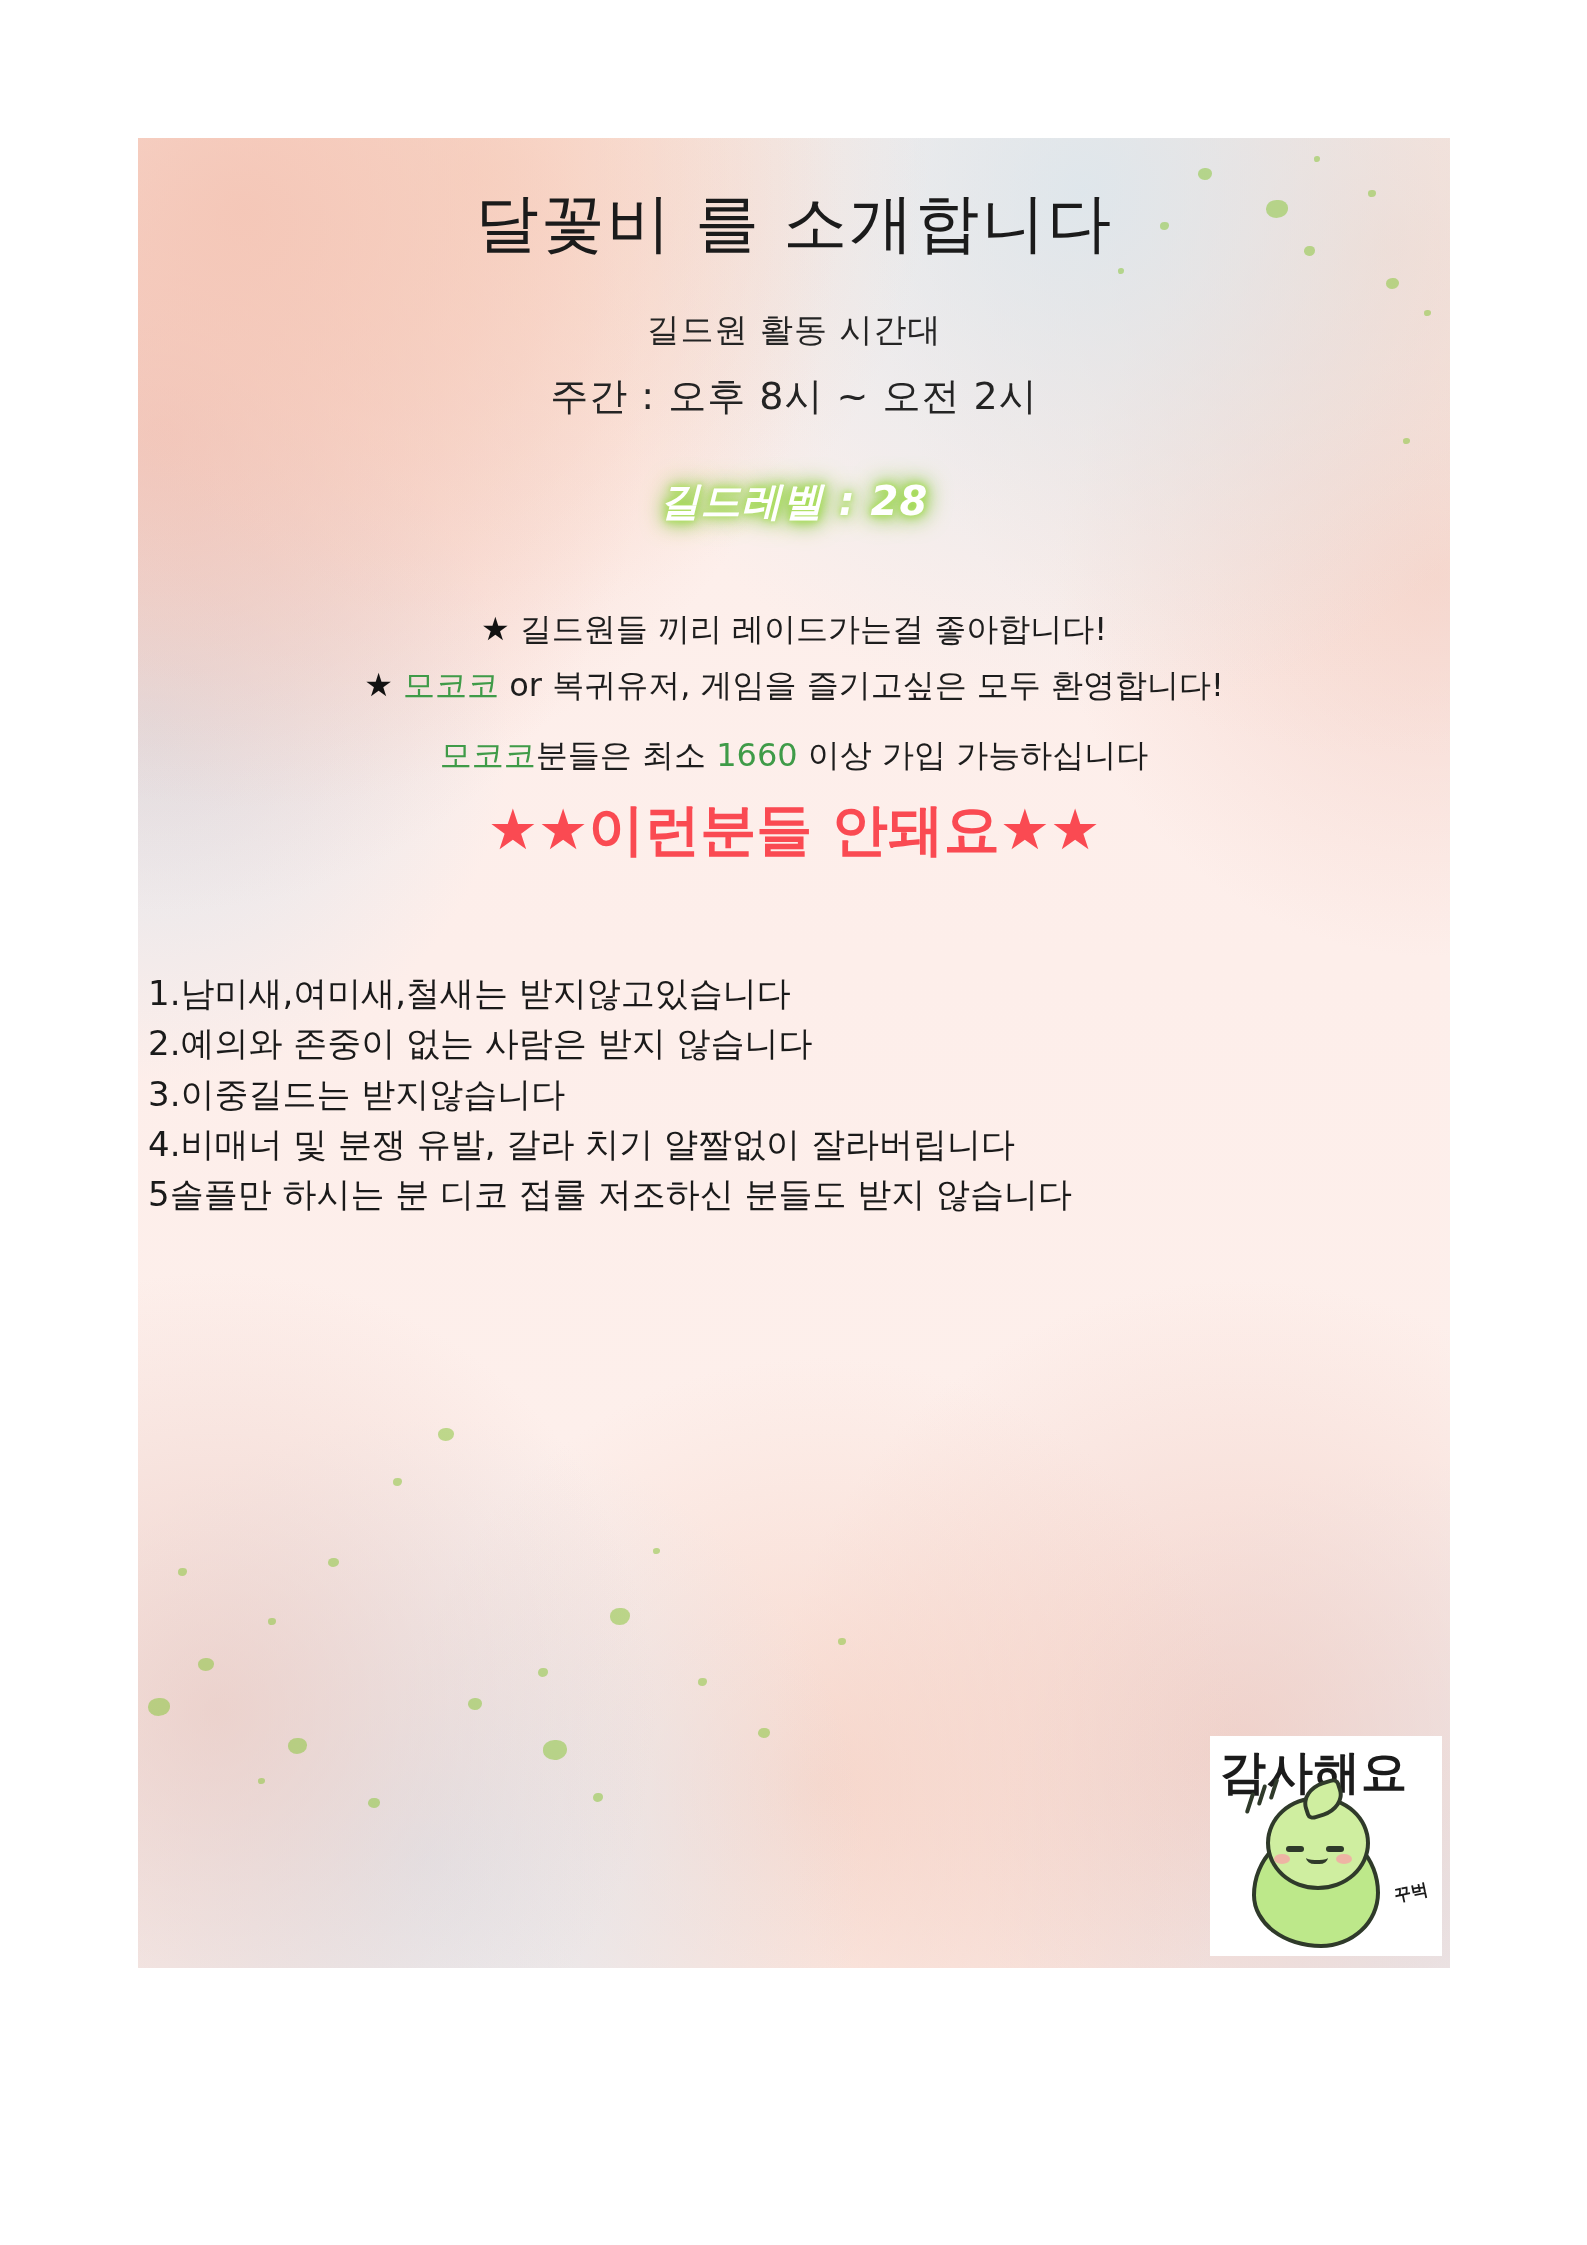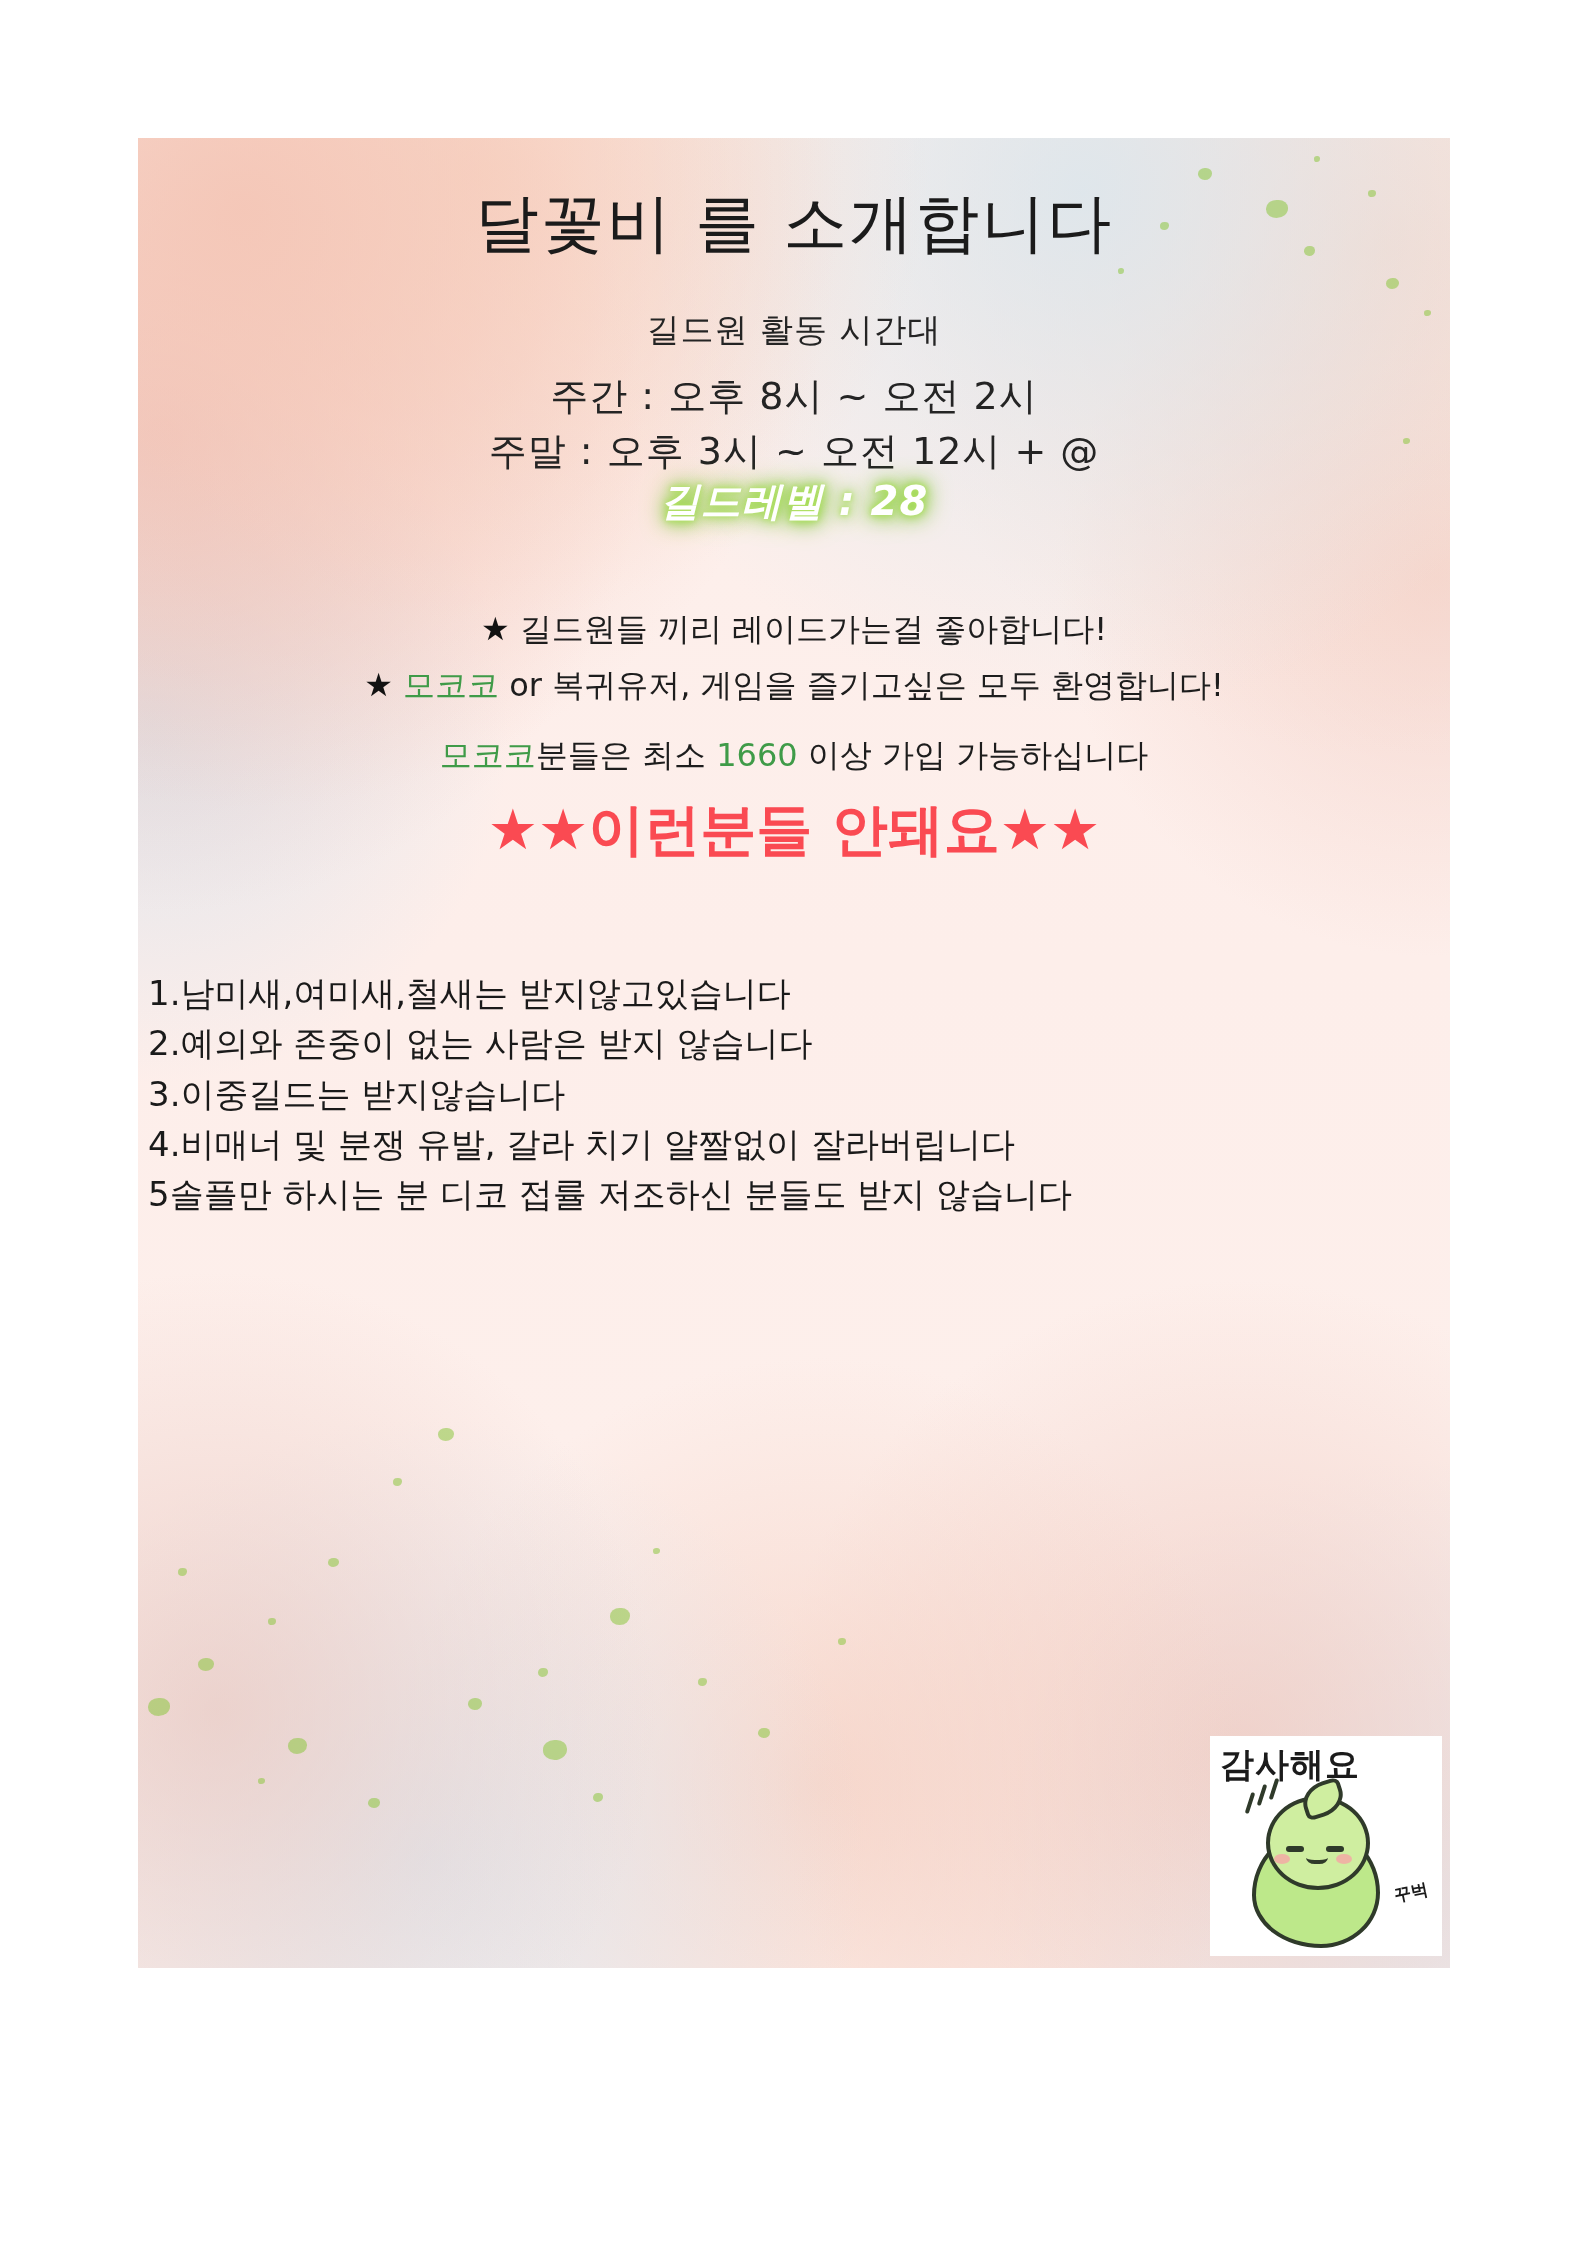--- a/index.html
+++ b/index.html
@@ -156,21 +156,21 @@
     bottom: 12px;
     width: 232px;
     height: 220px;
     background: #ffffff;
     overflow: hidden;
   }
   .sticker-text {
     position: absolute;
     top: 6px;
     left: 10px;
-    font-size: 34px;
+    font-size: 46px;
     font-weight: bold;
     font-family: "DejaVu Sans", sans-serif;
     color: #1b1b1b;
     letter-spacing: 1px;
   }
   .sticker-sub {
     position: absolute;
     right: 14px;
     bottom: 52px;
     font-size: 17px;
@@ -287,21 +287,20 @@
     <div class="sp" style="left:120px;top:1640px;width:7px;height:6px;"></div>
     <div class="sp" style="left:40px;top:1430px;width:9px;height:8px;"></div>
     <div class="sp" style="left:515px;top:1410px;width:7px;height:6px;"></div>
   </div>
 
   <div class="title">달꽃비 를 소개합니다</div>
 
   <div class="timeblock">
     <div class="time-head">길드원 활동 시간대</div>
     <div class="time-row">주간 : 오후 8시 ~ 오전 2시</div>
-    <div class="time-row">주말 : 오후 3시 ~ 오전 12시 + @</div>
   </div>
 
   <div class="glow-block">
     <div class="glow-line glow-2">길드레벨 : 28</div>
   </div>
 
   <div class="notes">
     <div class="note-1">
       <span class="star">★</span>
       <span>길드원들 끼리 레이드가는걸 좋아합니다!</span>

